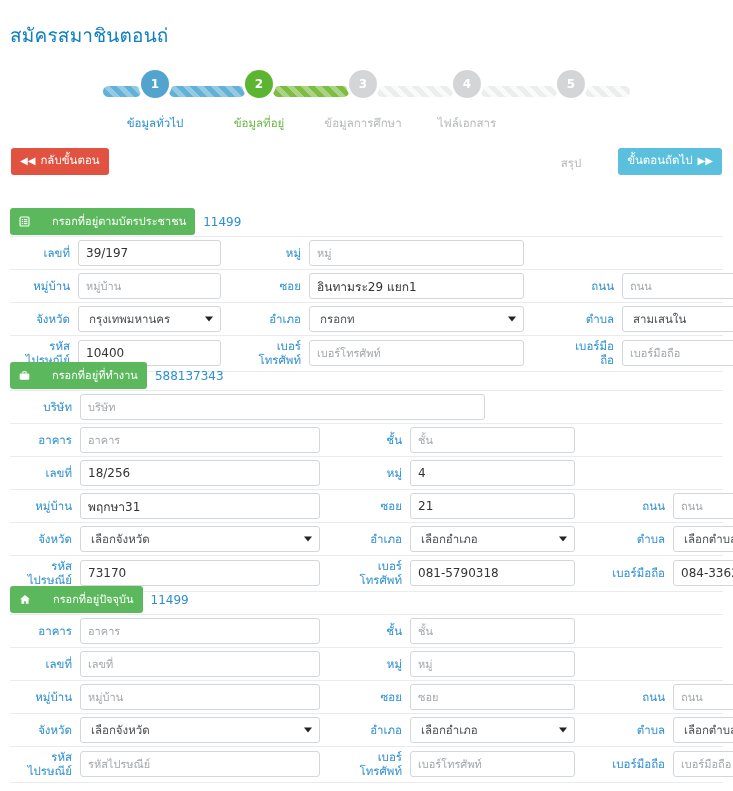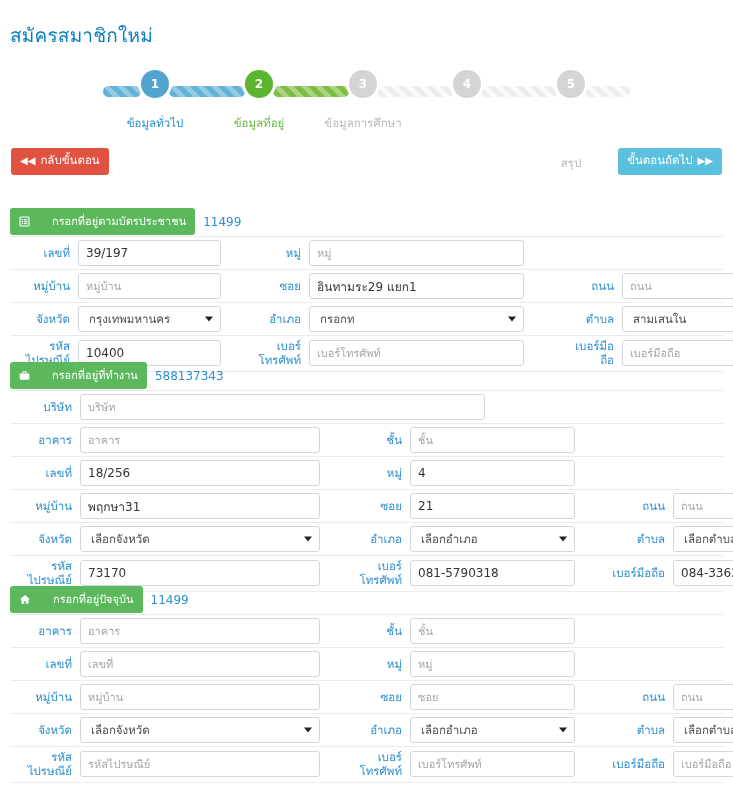--- a/index.html
+++ b/index.html
@@ -109,36 +109,37 @@
     border-right: 4px solid transparent; border-top: 5px solid #222;
   }
   .spacer { flex: 1; }
   .divider-bottom { border-bottom: 1px solid #e9ecee; }
 </style>
 </head>
 <body>
 
 <div class="page">
 
-  <h1 class="page-title">สมัครสมาชิกใหม่</h1>
+  <h1 class="page-title">สมัครสมาชินตอนถ่</h1>
 
   <div class="stepper" id="stepper">
       <div class="track done-blue" style="left: 103px; width: 38px;"></div>
       <div class="track done-blue" style="left: 169px; width: 76px;"></div>
       <div class="track done-green" style="left: 273px; width: 76px;"></div>
       <div class="track todo" style="left: 377px; width: 76px;"></div>
       <div class="track todo" style="left: 481px; width: 76px;"></div>
       <div class="track todo" style="left: 585px; width: 45px;"></div>
       <div class="node blue" style="left: 141px;">1</div>
       <div class="step-label blue" style="left: 90px;">ข้อมูลทั่วไป</div>
       <div class="node green" style="left: 245px;">2</div>
       <div class="step-label green" style="left: 194px;">ข้อมูลที่อยู่</div>
       <div class="node grey" style="left: 349px;">3</div>
       <div class="step-label grey" style="left: 298px;">ข้อมูลการศึกษา</div>
       <div class="node grey" style="left: 453px;">4</div>
+      <div class="step-label grey" style="left: 402px;">ไฟล์เอกสาร</div>
       <div class="node grey" style="left: 557px;">5</div>
       <div class="step-label grey" style="left: 506px; margin-top: 40px;">สรุป</div>
     </div>
 
   <button class="btn btn-back">
     <span class="glyph">◀◀</span>
     <span>กลับขั้นตอน</span>
   </button>
 
   <button class="btn btn-next">

